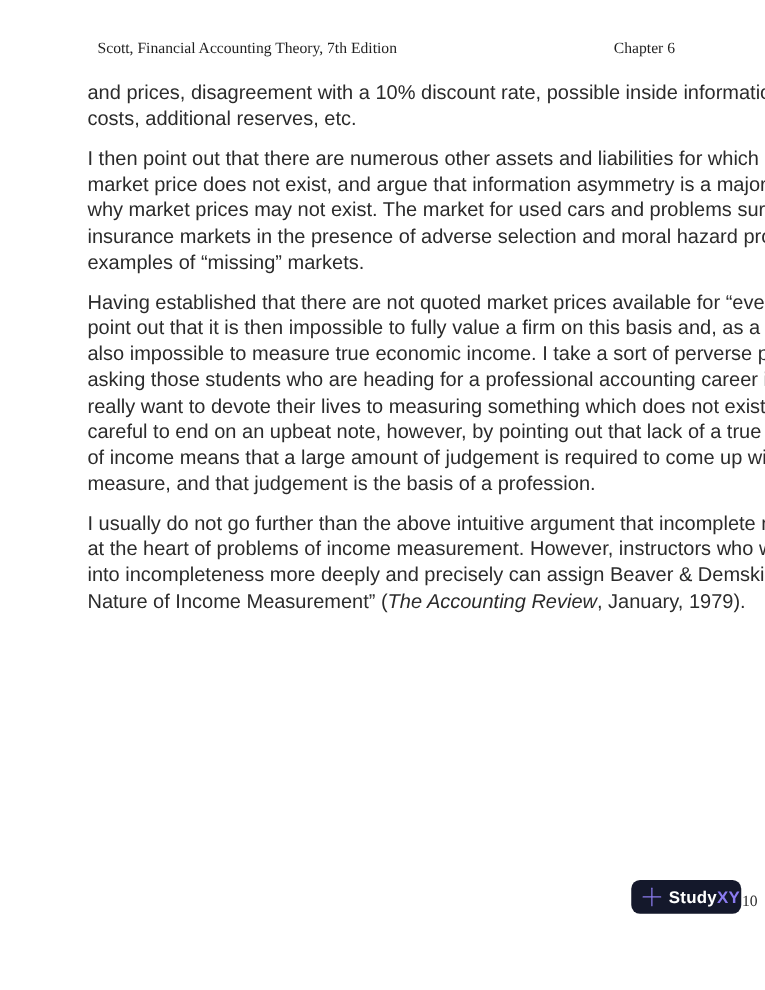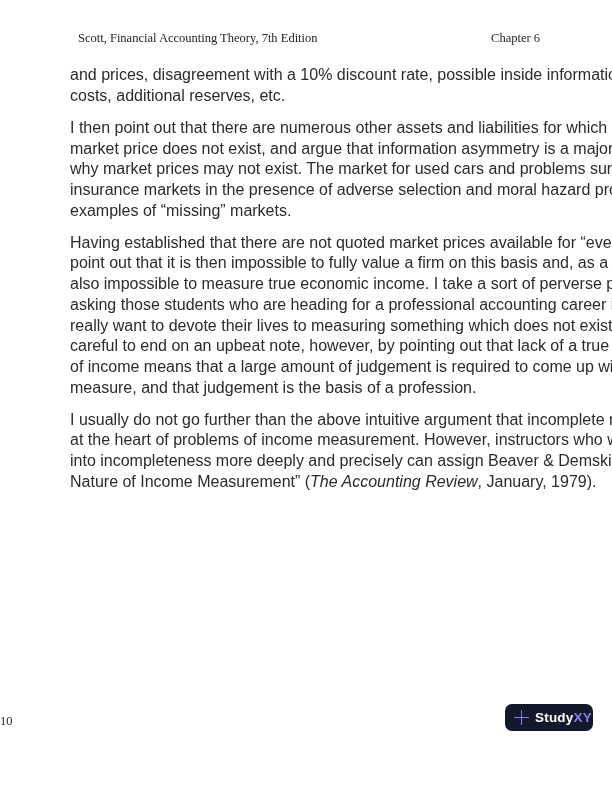--- a/index.html
+++ b/index.html
@@ -41,21 +41,21 @@
   .body-text p {
     margin: 0 0 11.4px 0;
   }
   .body-text em {
   }
   .page-number {
     position: absolute;
     top: 714px;
     left: 0;
     width: 606px;
-    text-align: left;
+    text-align: right;
     font-family: "Liberation Serif", serif;
     font-size: 12.5px;
     color: #2b2b2b;
   }
   .brand-badge {
     position: absolute;
     left: 505px;
     top: 704px;
     width: 88px;
     height: 27px;

